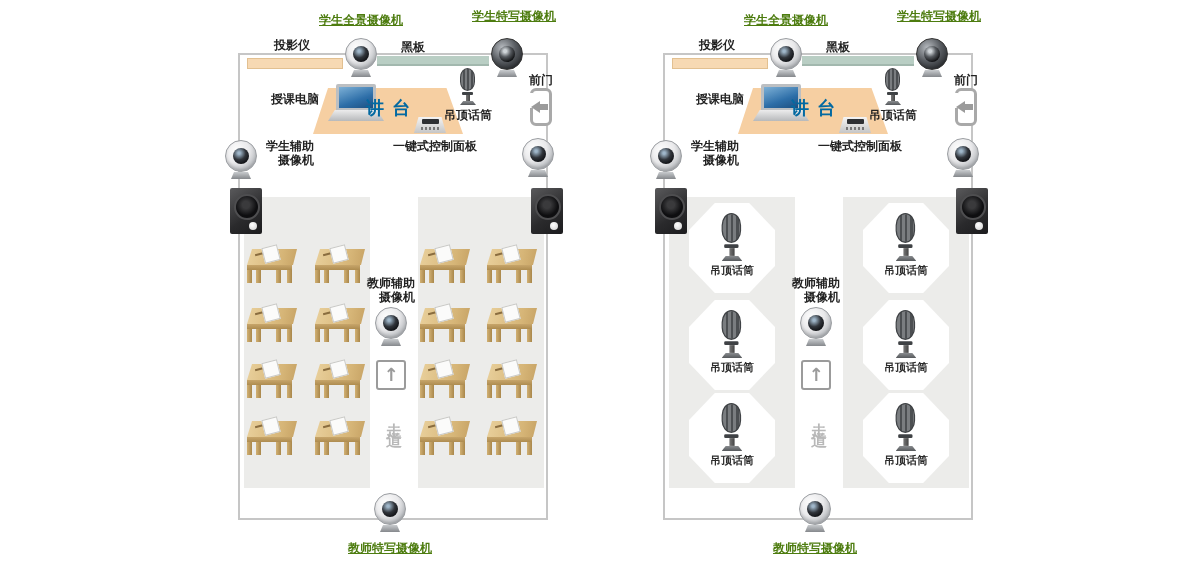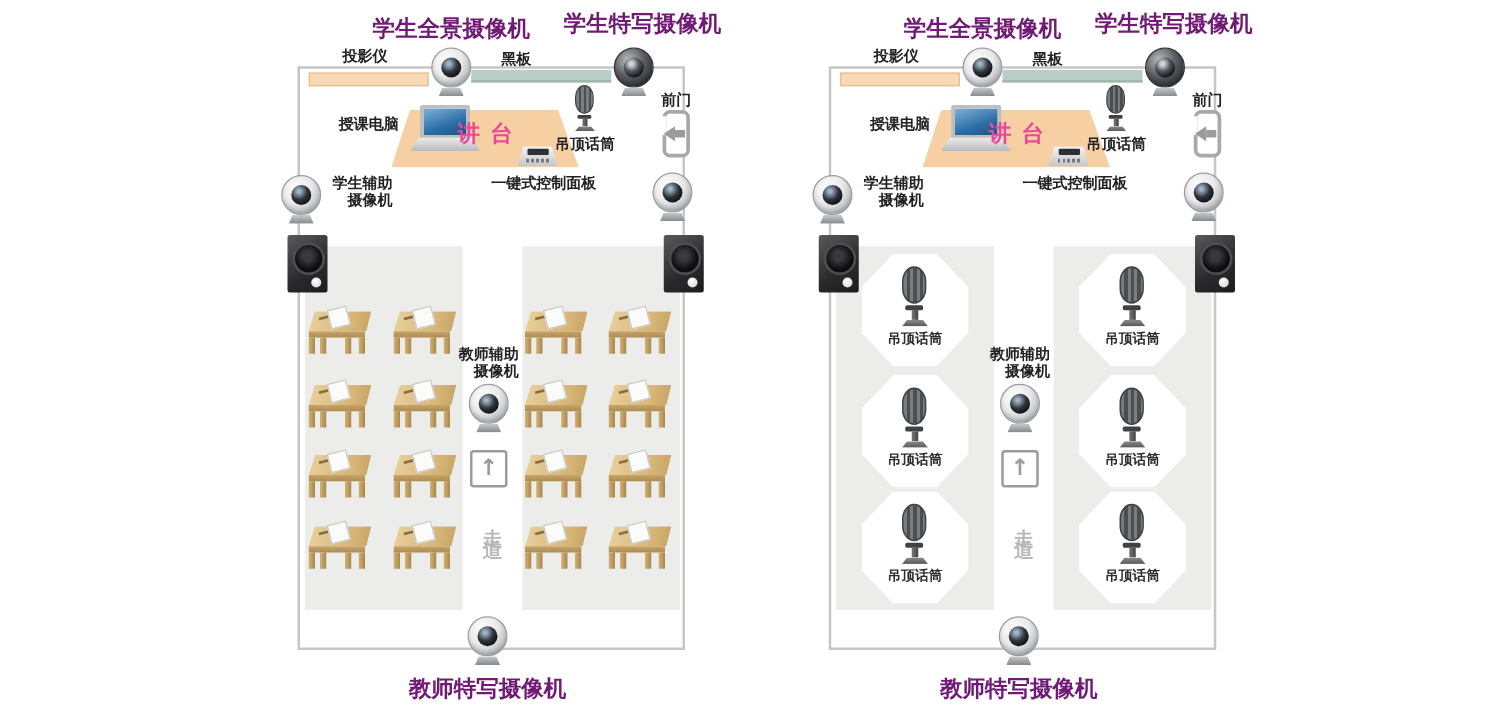--- a/index.html
+++ b/index.html
@@ -5,24 +5,24 @@
   html,body{margin:0;padding:0;background:#fff;}
   .stage{position:relative;width:1200px;height:578px;background:#fff;overflow:hidden;
          font-family:"DejaVu Sans","Liberation Sans",sans-serif;}
   .panel{position:absolute;top:0;width:340px;height:578px;}
   .room{position:absolute;left:8px;top:53px;width:310px;height:467px;
         border:2px solid #c6c6c6;box-sizing:border-box;background:#fff;z-index:1;}
   .zone{position:absolute;top:197px;width:126px;height:291px;background:#ececea;z-index:2;}
 
   
   .lbl{position:absolute;font-weight:bold;color:#222;font-size:12px;white-space:nowrap;z-index:8;line-height:1.2;}
-  .lbl.orange{color:#701a75;font-size:18px;}
+  .lbl.orange{color:#4d7c0f;font-size:12px;text-decoration:underline;}
   .cx{transform:translateX(-50%);}
   .lbl.two{white-space:pre-line;text-align:right;}
-  .podium-label{font-size:18px;letter-spacing:1px;color:#ec4899;}
+  .podium-label{font-size:18px;letter-spacing:1px;color:#0369a1;}
   .aisle{position:absolute;writing-mode:vertical-rl;letter-spacing:9px;font-size:16px;
          font-weight:bold;color:#b8b8b8;z-index:5;}
 
   
   .projbar{position:absolute;height:11px;background:#f7d9b3;border:1px solid #e2c091;box-sizing:border-box;z-index:3;}
   .bbbar{position:absolute;height:8px;background:#b9cec4;border-bottom:2px solid #a2b8ae;z-index:3;}
   .podium{position:absolute;left:83px;top:88px;width:150px;height:46px;background:#f6cfa2;
           clip-path:polygon(10% 0,89% 0,100% 100%,0 100%);z-index:2;}
 
   

